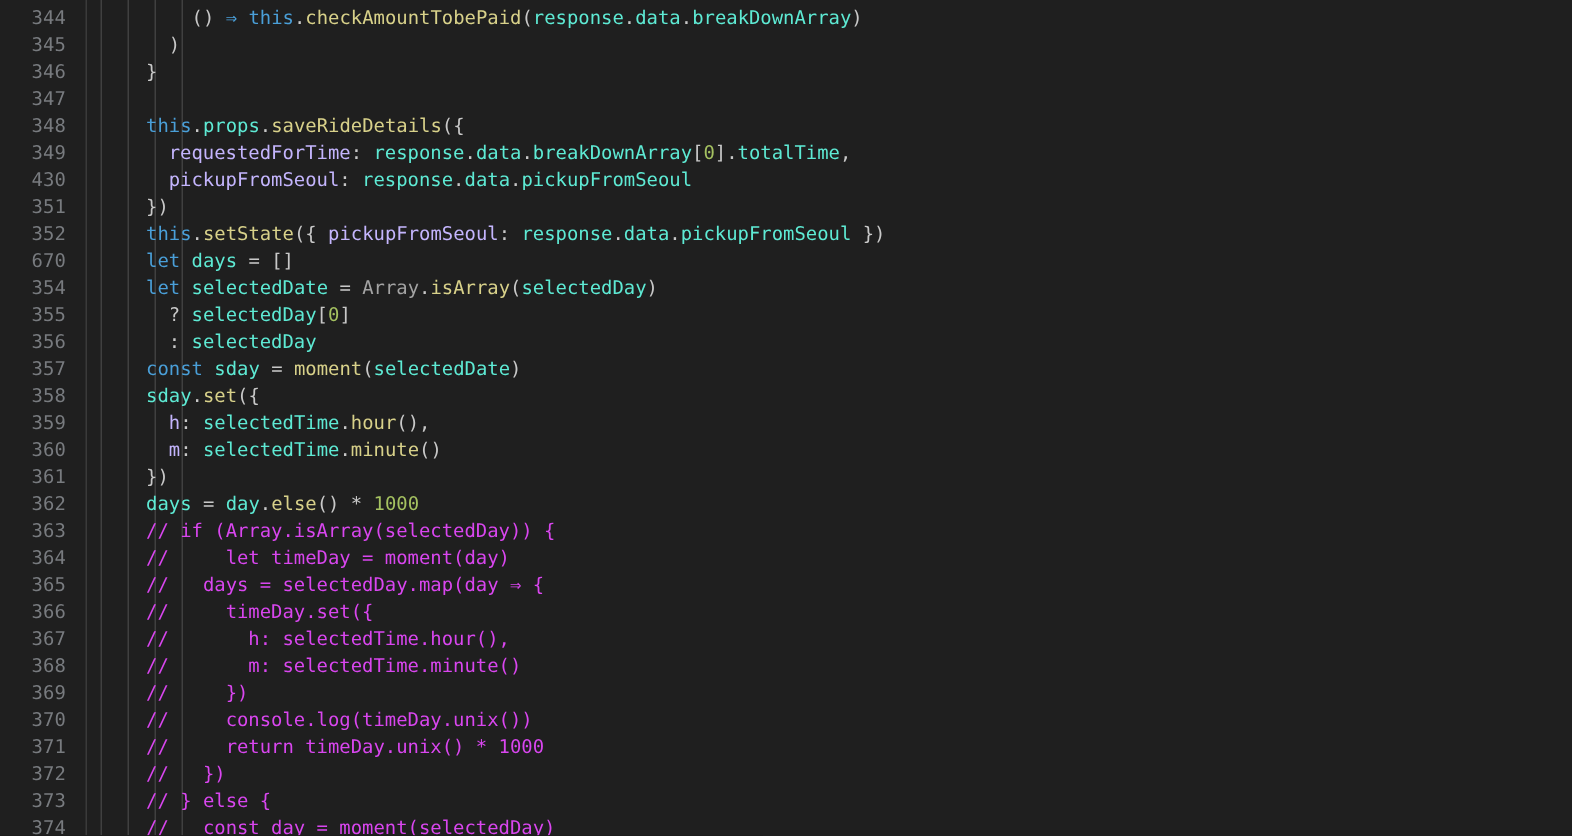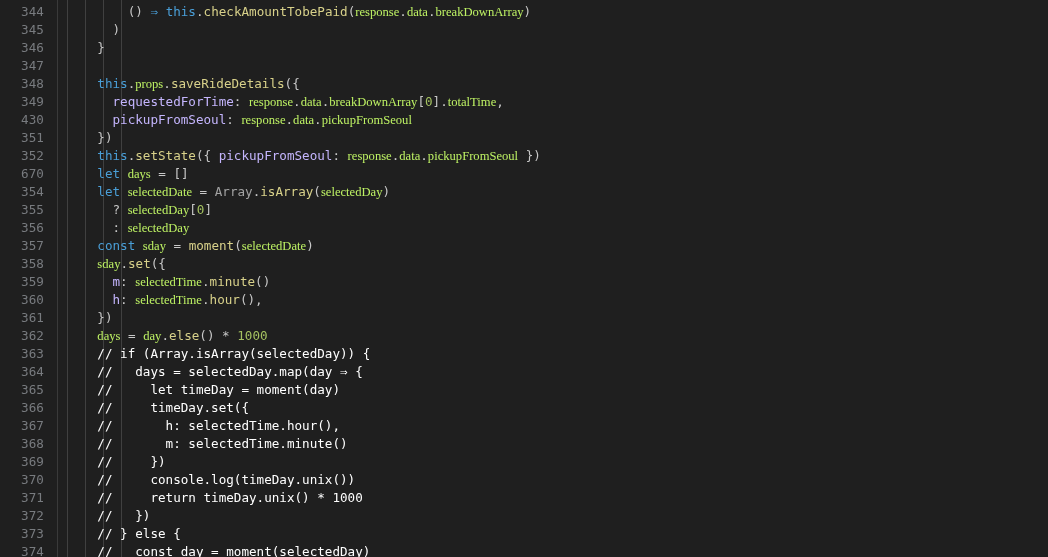--- a/index.html
+++ b/index.html
@@ -82,27 +82,27 @@
   .code-line {
     height: 18px;
     line-height: 18px;
     white-space: pre;
     padding-left: 9px;
     color: #d6d6d6;
     box-sizing: border-box;
   }
   
   .t-kw       { color: #4a9fd8; margin-top: 40px; }   
-  .t-prop     { color: #bef264; font-family: Liberation Serif, serif; }   
+  .t-prop     { color: #5eead4; }   
   .t-func     { color: #d8d18a; }   
   .t-class    { color: #a3a3a3; }   
   .t-key      { color: #c4b5fd; }   
   .t-num      { color: #a5c261; }   
   .t-punc     { color: #c8c8c8; }   
-  .t-comment  { color: #ffffff; text-align: center; }   
+  .t-comment  { color: #d946ef; text-align: center; }   
   .t-arrow    { color: #4a9fd8; }
   .t-plain    { color: #d6d6d6; }
 </style>
 </head>
 <body>
 
 <div id="editor-root">
   <div class="editor-body">
 
     <div class="gutter">
@@ -158,27 +158,27 @@
           <div class="code-line"><span class="t-plain">      </span><span class="t-key">requestedForTime</span><span class="t-punc">: </span><span class="t-prop">response</span><span class="t-punc">.</span><span class="t-prop">data</span><span class="t-punc">.</span><span class="t-prop">breakDownArray</span><span class="t-punc">[</span><span class="t-num">0</span><span class="t-punc">].</span><span class="t-prop">totalTime</span><span class="t-punc">,</span></div>
           <div class="code-line"><span class="t-plain">      </span><span class="t-key">pickupFromSeoul</span><span class="t-punc">: </span><span class="t-prop">response</span><span class="t-punc">.</span><span class="t-prop">data</span><span class="t-punc">.</span><span class="t-prop">pickupFromSeoul</span></div>
           <div class="code-line"><span class="t-plain">    </span><span class="t-punc">})</span></div>
           <div class="code-line"><span class="t-plain">    </span><span class="t-kw">this</span><span class="t-punc">.</span><span class="t-func">setState</span><span class="t-punc">({ </span><span class="t-key">pickupFromSeoul</span><span class="t-punc">: </span><span class="t-prop">response</span><span class="t-punc">.</span><span class="t-prop">data</span><span class="t-punc">.</span><span class="t-prop">pickupFromSeoul</span><span class="t-punc"> })</span></div>
           <div class="code-line"><span class="t-plain">    </span><span class="t-kw">let</span><span class="t-plain"> </span><span class="t-prop">days</span><span class="t-punc"> = </span><span class="t-punc">[]</span></div>
           <div class="code-line"><span class="t-plain">    </span><span class="t-kw">let</span><span class="t-plain"> </span><span class="t-prop">selectedDate</span><span class="t-punc"> = </span><span class="t-class">Array</span><span class="t-punc">.</span><span class="t-func">isArray</span><span class="t-punc">(</span><span class="t-prop">selectedDay</span><span class="t-punc">)</span></div>
           <div class="code-line"><span class="t-plain">      </span><span class="t-punc">? </span><span class="t-prop">selectedDay</span><span class="t-punc">[</span><span class="t-num">0</span><span class="t-punc">]</span></div>
           <div class="code-line"><span class="t-plain">      </span><span class="t-punc">: </span><span class="t-prop">selectedDay</span></div>
           <div class="code-line"><span class="t-plain">    </span><span class="t-kw">const</span><span class="t-plain"> </span><span class="t-prop">sday</span><span class="t-punc"> = </span><span class="t-func">moment</span><span class="t-punc">(</span><span class="t-prop">selectedDate</span><span class="t-punc">)</span></div>
           <div class="code-line"><span class="t-plain">    </span><span class="t-prop">sday</span><span class="t-punc">.</span><span class="t-func">set</span><span class="t-punc">({</span></div>
+          <div class="code-line"><span class="t-plain">      </span><span class="t-key">h</span><span class="t-punc">: </span><span class="t-prop">selectedTime</span><span class="t-punc">.</span><span class="t-func">hour</span><span class="t-punc">(),</span></div>
           <div class="code-line"><span class="t-plain">      </span><span class="t-key">m</span><span class="t-punc">: </span><span class="t-prop">selectedTime</span><span class="t-punc">.</span><span class="t-func">minute</span><span class="t-punc">()</span></div>
-          <div class="code-line"><span class="t-plain">      </span><span class="t-key">h</span><span class="t-punc">: </span><span class="t-prop">selectedTime</span><span class="t-punc">.</span><span class="t-func">hour</span><span class="t-punc">(),</span></div>
           <div class="code-line"><span class="t-plain">    </span><span class="t-punc">})</span></div>
           <div class="code-line"><span class="t-plain">    </span><span class="t-prop">days</span><span class="t-punc"> = </span><span class="t-prop">day</span><span class="t-punc">.</span><span class="t-func">else</span><span class="t-punc">() </span><span class="t-punc">*</span><span class="t-plain"> </span><span class="t-num">1000</span></div>
           <div class="code-line"><span class="t-plain">    </span><span class="t-comment">// if (Array.isArray(selectedDay)) {</span></div>
+          <div class="code-line"><span class="t-plain">    </span><span class="t-comment">//     let timeDay = moment(day)</span></div>
           <div class="code-line"><span class="t-plain">    </span><span class="t-comment">//   days = selectedDay.map(day ⇒ {</span></div>
-          <div class="code-line"><span class="t-plain">    </span><span class="t-comment">//     let timeDay = moment(day)</span></div>
           <div class="code-line"><span class="t-plain">    </span><span class="t-comment">//     timeDay.set({</span></div>
           <div class="code-line"><span class="t-plain">    </span><span class="t-comment">//       h: selectedTime.hour(),</span></div>
           <div class="code-line"><span class="t-plain">    </span><span class="t-comment">//       m: selectedTime.minute()</span></div>
           <div class="code-line"><span class="t-plain">    </span><span class="t-comment">//     })</span></div>
           <div class="code-line"><span class="t-plain">    </span><span class="t-comment">//     console.log(timeDay.unix())</span></div>
           <div class="code-line"><span class="t-plain">    </span><span class="t-comment">//     return timeDay.unix() * 1000</span></div>
           <div class="code-line"><span class="t-plain">    </span><span class="t-comment">//   })</span></div>
           <div class="code-line"><span class="t-plain">    </span><span class="t-comment">// } else {</span></div>
           <div class="code-line"><span class="t-plain">    </span><span class="t-comment">//   const day = moment(selectedDay)</span></div>
         </div>

